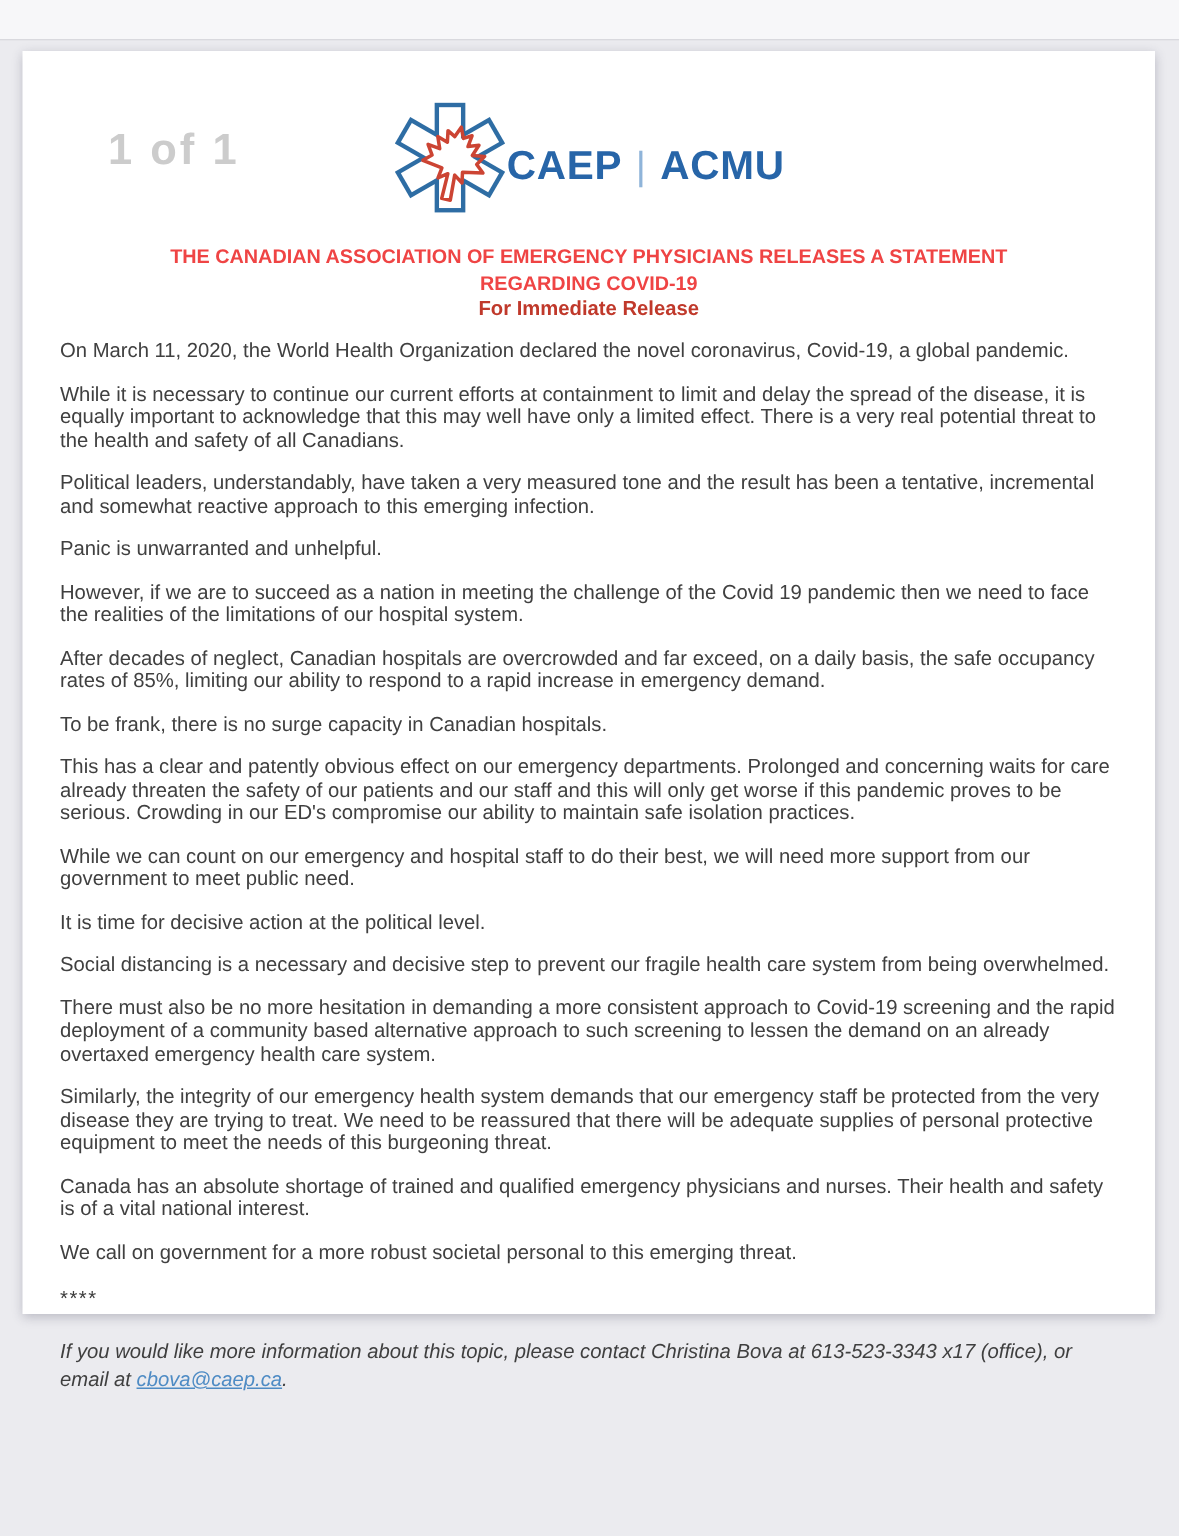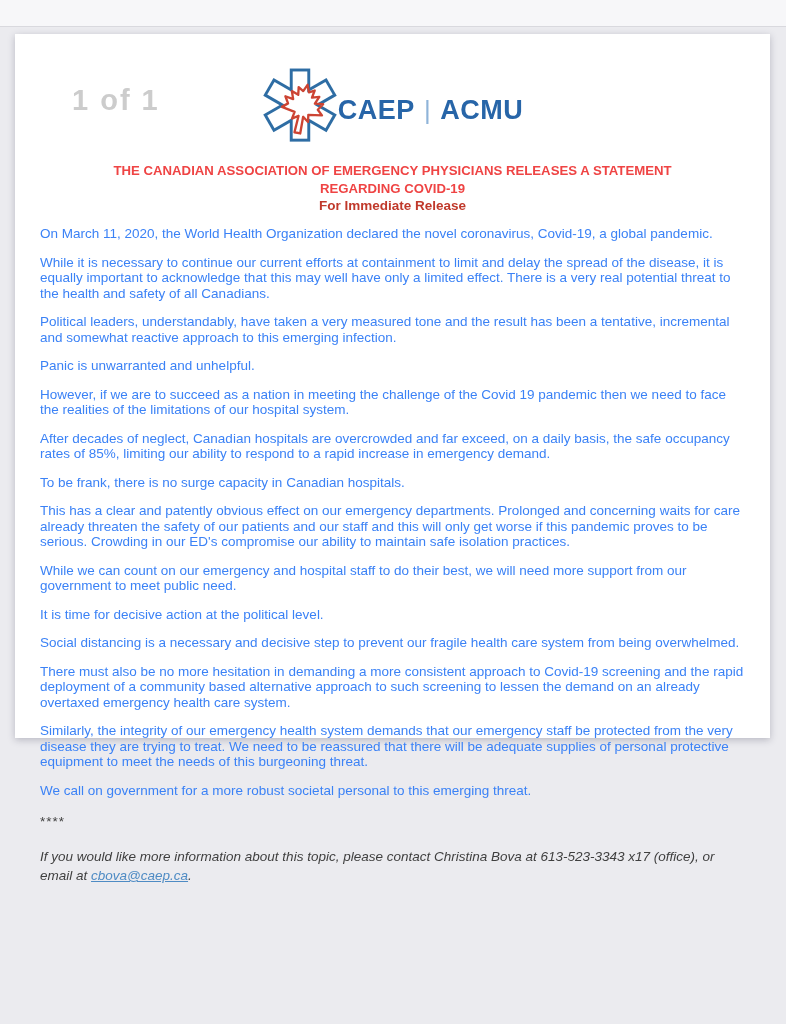--- a/index.html
+++ b/index.html
@@ -1,37 +1,37 @@
 <!DOCTYPE html>
 <html><head>
 <meta charset="utf-8">
 <style>
   * { margin:0; padding:0; box-sizing:border-box; }
   html,body { width:786px; height:1024px; overflow:hidden;
     background:#ebebef; font-family:"Liberation Sans", sans-serif; }
   .top-bar { position:absolute; left:0; top:0; width:786px; height:27px;
     background:#f7f7f9; border-bottom:1px solid #d9d9de; }
-  .page { position:absolute; left:15px; top:34px; width:755px; height:704px;
+  .page { position:absolute; left:15px; top:34px; width:755px; height:842px;
     background:#ffffff; box-shadow:0 2px 7px rgba(55,55,80,0.28);
     padding:0 25px; }
   .page-indicator { position:absolute; left:57px; top:50px;
     font-size:29px; font-weight:bold; color:#cccccc; letter-spacing:2px; }
   .logo-row { display:flex; justify-content:center; align-items:center;
     margin-top:36px; height:80px; }
   .logo-text { font-size:27px; font-weight:bold; color:#2765a8;
     letter-spacing:0.5px; display:flex; align-items:center; }
   .logo-sep { color:#8fb4d9; font-weight:400; padding:0 9px; font-size:26px; }
   .title { text-align:center; color:#ef4444; font-weight:bold;
     font-size:13.2px; line-height:18px; margin-top:12px; }
   .release { text-align:center; color:#c0392b; font-weight:bold;
     font-size:13.5px; }
   .dateline { font-weight:bold; color:#222222; font-size:13.5px;
     margin-top:13px; }
   .body-copy { margin-top:6px; }
-  .body-copy p { font-size:13.5px; line-height:15.5px; color:#3b82f6;
+  .body-copy p { font-size:13.5px; line-height:15.5px; color:#404040;
     margin-top:13px; }
   .end-marks { font-size:13.5px; color:#3f3f3f; margin-top:16px;
     letter-spacing:1px; }
   .contact { font-style:italic; font-size:13.5px; line-height:19px;
     color:#3f3f3f; margin-top:18px; }
   .email-link { color:#4e8bc4; text-decoration:underline; cursor:pointer; }
 </style>
 </head>
 <body>
 
@@ -79,20 +79,21 @@
     <p>Panic is unwarranted and unhelpful.</p>
     <p>However, if we are to succeed as a nation in meeting the challenge of the Covid 19 pandemic then we need to face the realities of the limitations of our hospital system.</p>
     <p>After decades of neglect, Canadian hospitals are overcrowded and far exceed, on a daily basis, the safe occupancy rates of 85%, limiting our ability to respond to a rapid increase in emergency demand.</p>
     <p>To be frank, there is no surge capacity in Canadian hospitals.</p>
     <p>This has a clear and patently obvious effect on our emergency departments. Prolonged and concerning waits for care already threaten the safety of our patients and our staff and this will only get worse if this pandemic proves to be serious.  Crowding in our ED's compromise our ability to maintain safe isolation practices.</p>
     <p>While we can count on our emergency and hospital staff to do their best, we will need more support from our government to meet public need.</p>
     <p>It is time for decisive action at the political level.</p>
     <p>Social distancing is a necessary and decisive step to prevent our fragile health care system from being overwhelmed.</p>
     <p>There must also be no more hesitation in demanding a more consistent approach to Covid-19 screening and the rapid deployment of a community based alternative approach to such screening to lessen the demand on an already overtaxed emergency health care system.</p>
     <p>Similarly, the integrity of our emergency health system demands that our emergency staff be protected from the very disease they are trying to treat. We need to be reassured that there will be adequate supplies of personal protective equipment to meet the needs of this burgeoning threat.</p>
+    <p>Canada has an absolute shortage of trained and qualified emergency physicians and nurses.  Their health and safety is of a vital national interest.</p>
     <p>We call on government for a more robust societal personal to this emerging threat.</p>
   </div>
 
   <div class="end-marks">****</div>
 
   <div class="contact"><span>If you would like more information about this topic, please contact Christina Bova at 613-523-3343 x17 (office), or email at </span><a class="email-link">cbova@caep.ca</a><span>.</span></div>
 
 </div>
 
 </body></html>

